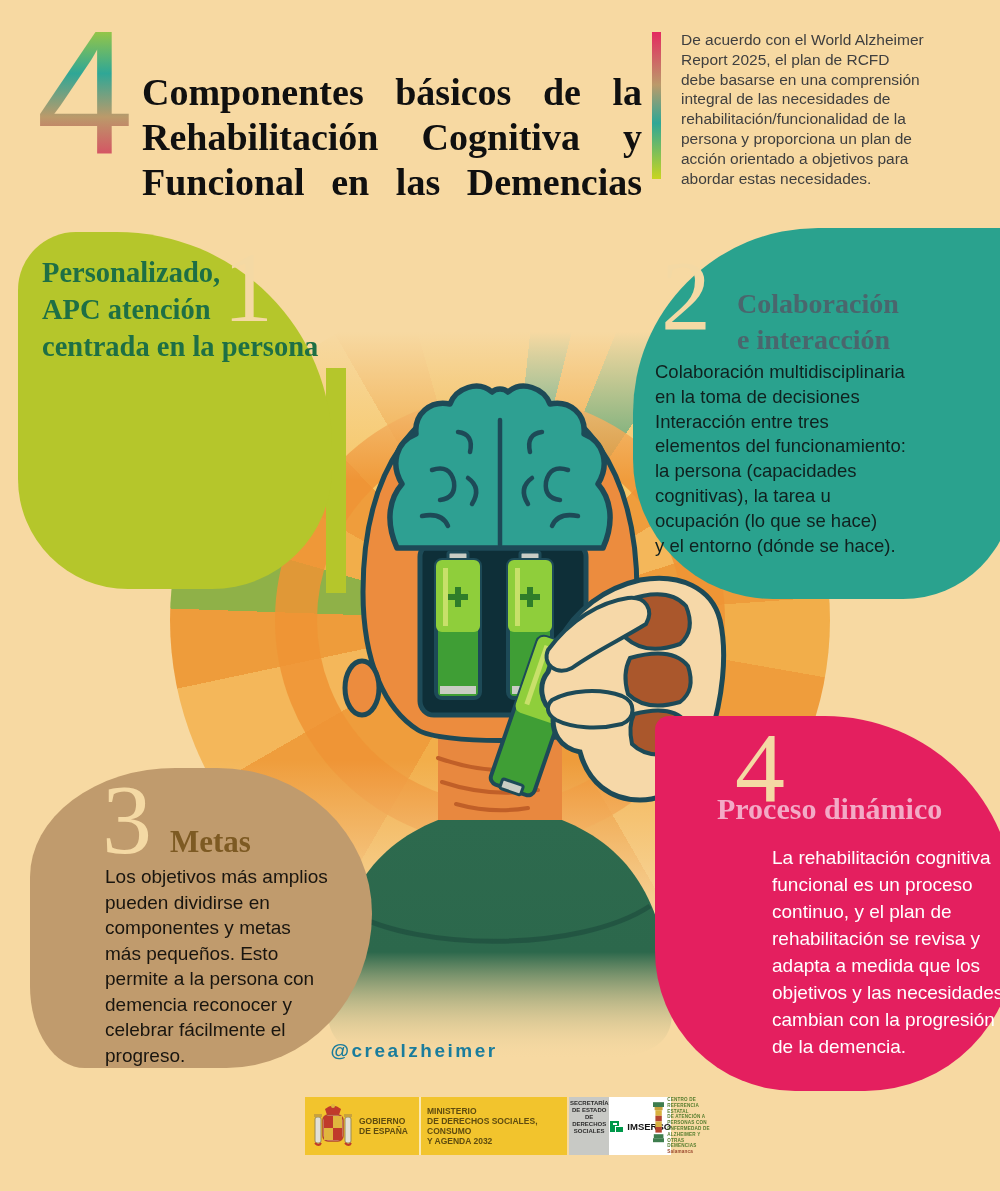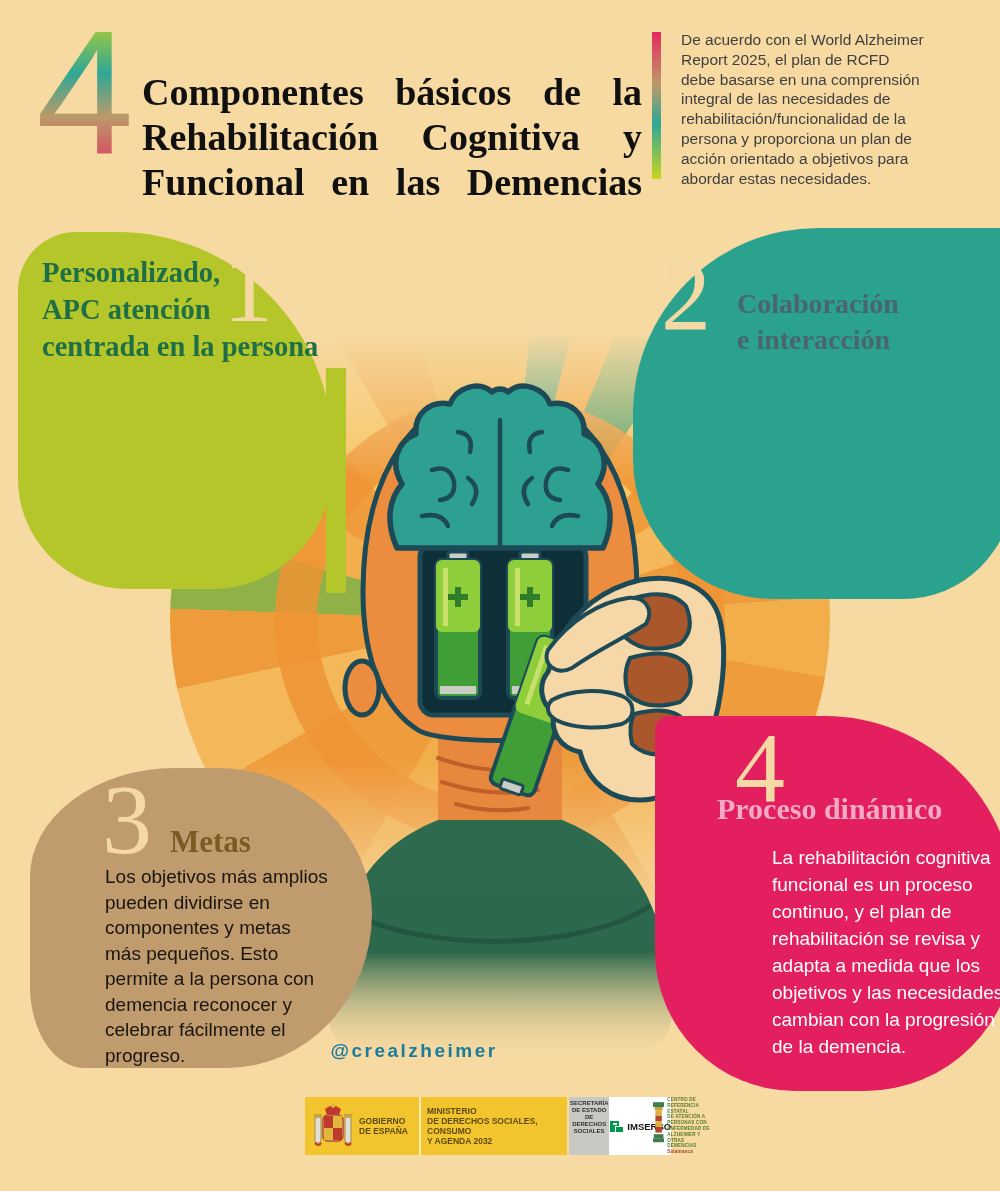--- a/index.html
+++ b/index.html
@@ -201,20 +201,28 @@
     <div class="blob-title pre">Personalizado,
 APC atención
 centrada en la persona</div>
     <div class="blob-num">1</div>
   </div>
 
   <div class="blob b2">
     <div class="blob-num">2</div>
     <div class="blob-title pre">Colaboración
 e interacción</div>
+    <div class="blob-body pre">Colaboración multidisciplinaria
+en la toma de decisiones
+Interacción entre tres
+elementos del funcionamiento:
+la persona (capacidades
+cognitivas), la tarea u
+ocupación (lo que se hace)
+y el entorno (dónde se hace).</div>
   </div>
 
   <div class="blob b3">
     <div class="blob-num">3</div>
     <div class="blob-title pre">Metas</div>
     <div class="blob-body pre">Los objetivos más amplios
 pueden dividirse en
 componentes y metas
 más pequeños. Esto
 permite  a la persona con

